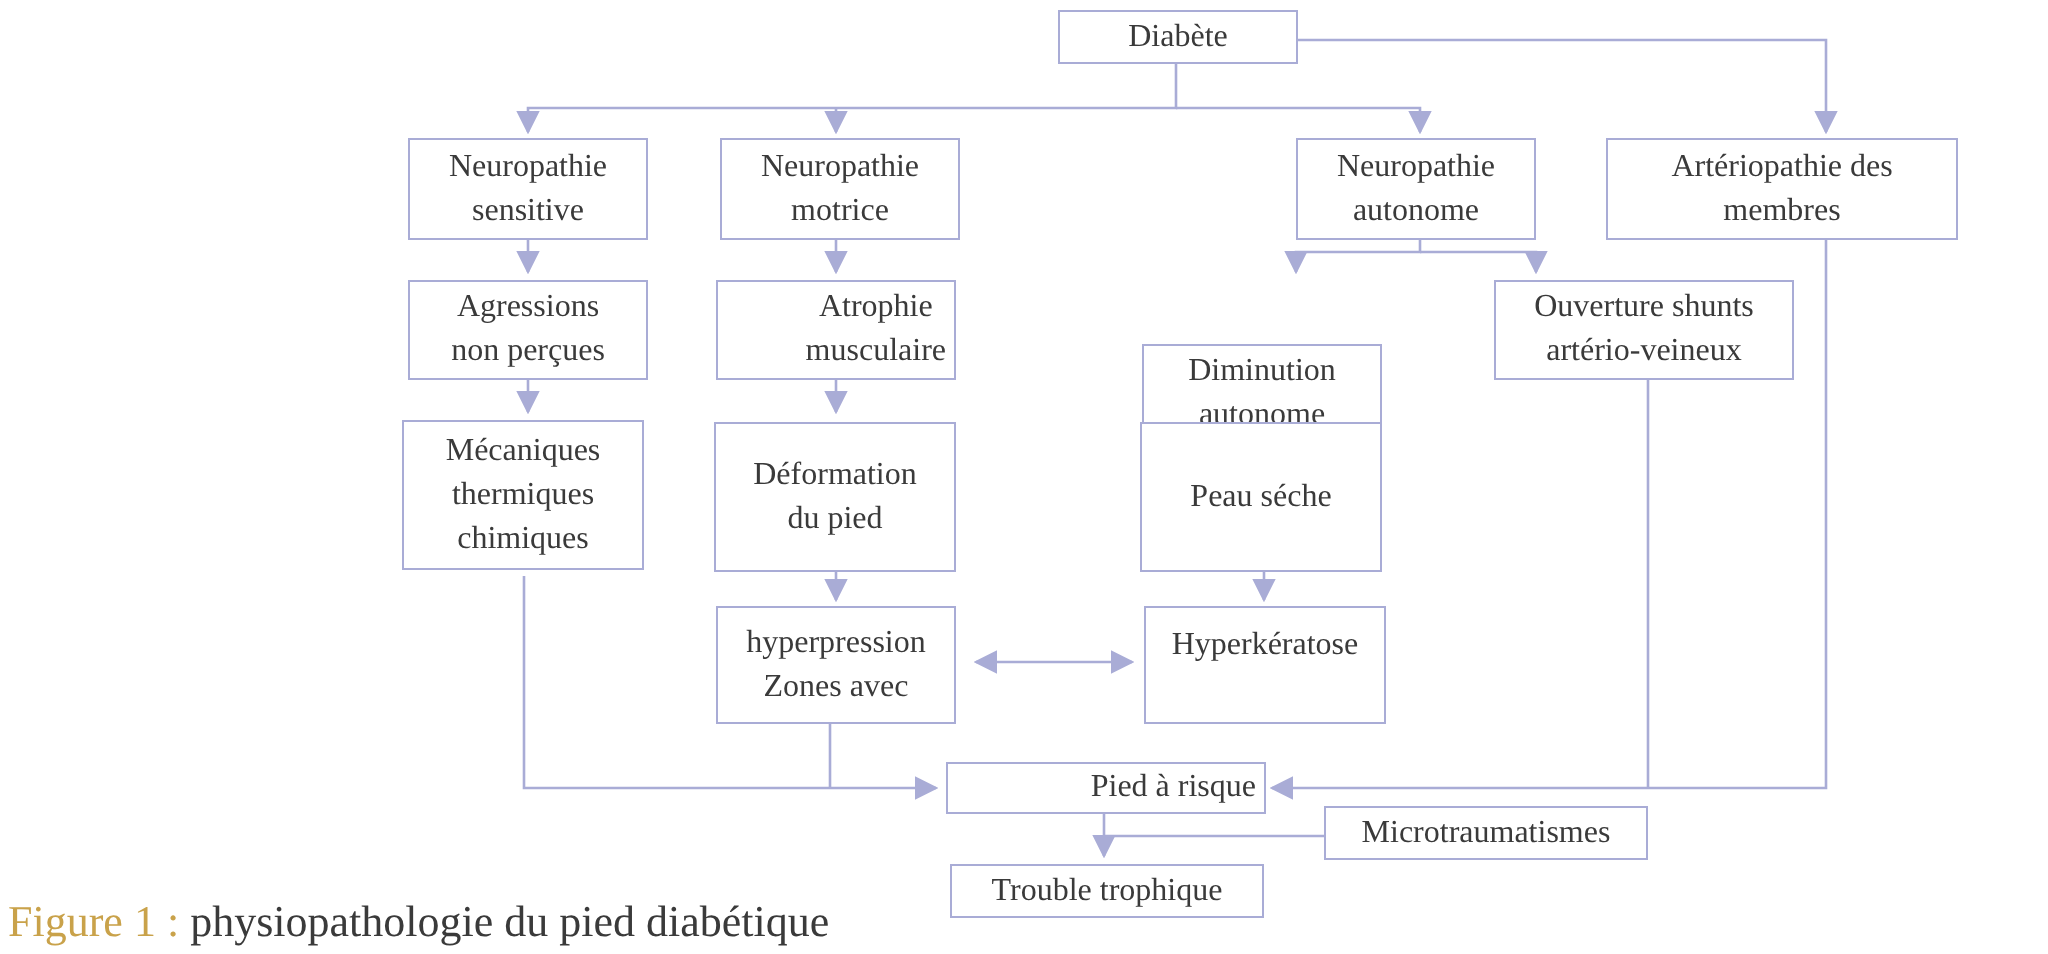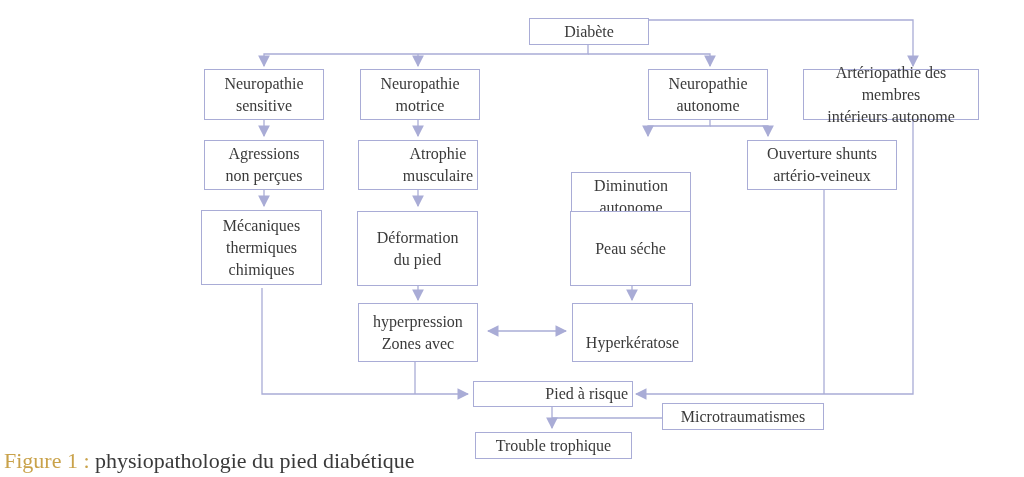--- a/index.html
+++ b/index.html
@@ -46,21 +46,21 @@
     <path d="M262,288 V394 H468" marker-end="url(#arr)"></path>
     <path d="M415,362 V394"></path>
     <path d="M913,120 V394 H636" marker-end="url(#arr)"></path>
     <path d="M824,190 V394"></path>
 
     <path d="M552,407 V428" marker-end="url(#arr)"></path>
     <path d="M662,418 H552"></path>
   </g>
 </svg>
 
-<div class="box" style="left:529px;top:18px;width:120px;height:27px;">
+<div class="box" style="left:529px;top:5px;width:120px;height:27px;">
   <span>Diabète</span>
 </div>
 
 <div class="box" style="left:204px;top:69px;width:120px;height:51px;">
   <div>
       <span>Neuropathie</span>
       <span>sensitive</span>
     </div>
 </div>
 <div class="box" style="left:360px;top:69px;width:120px;height:51px;">
@@ -71,21 +71,20 @@
 </div>
 <div class="box" style="left:648px;top:69px;width:120px;height:51px;">
   <div>
       <span>Neuropathie</span>
       <span>autonome</span>
     </div>
 </div>
 <div class="box" style="left:803px;top:69px;width:176px;height:51px;">
   <div>
       <span>Artériopathie des membres</span>
-      <span>intérieurs autonome</span>
     </div>
 </div>
 
 <div class="box" style="left:204px;top:140px;width:120px;height:50px;">
   <div>
       <span>Agressions</span>
       <span>non perçues</span>
     </div>
 </div>
 <div class="box" style="left:358px;top:140px;width:120px;height:50px;justify-content:flex-end;">
@@ -123,21 +122,21 @@
 <div class="box" style="left:570px;top:211px;width:121px;height:75px;">
   <span>Peau séche</span>
 </div>
 
 <div class="box" style="left:358px;top:303px;width:120px;height:59px;">
   <div>
       <span>hyperpression</span>
       <span>Zones avec</span>
     </div>
 </div>
-<div class="box" style="left:572px;top:303px;width:121px;height:59px;align-items:flex-start;padding-top:28px;">
+<div class="box" style="left:572px;top:303px;width:121px;height:59px;align-items:flex-start;padding-top:8px;">
   <span>Hyperkératose</span>
 </div>
 
 <div class="box" style="left:473px;top:381px;width:160px;height:26px;justify-content:flex-end;">
   <span>Pied à risque</span>
 </div>
 <div class="box" style="left:662px;top:403px;width:162px;height:27px;">
   <span>Microtraumatismes</span>
 </div>
 <div class="box" style="left:475px;top:432px;width:157px;height:27px;">

